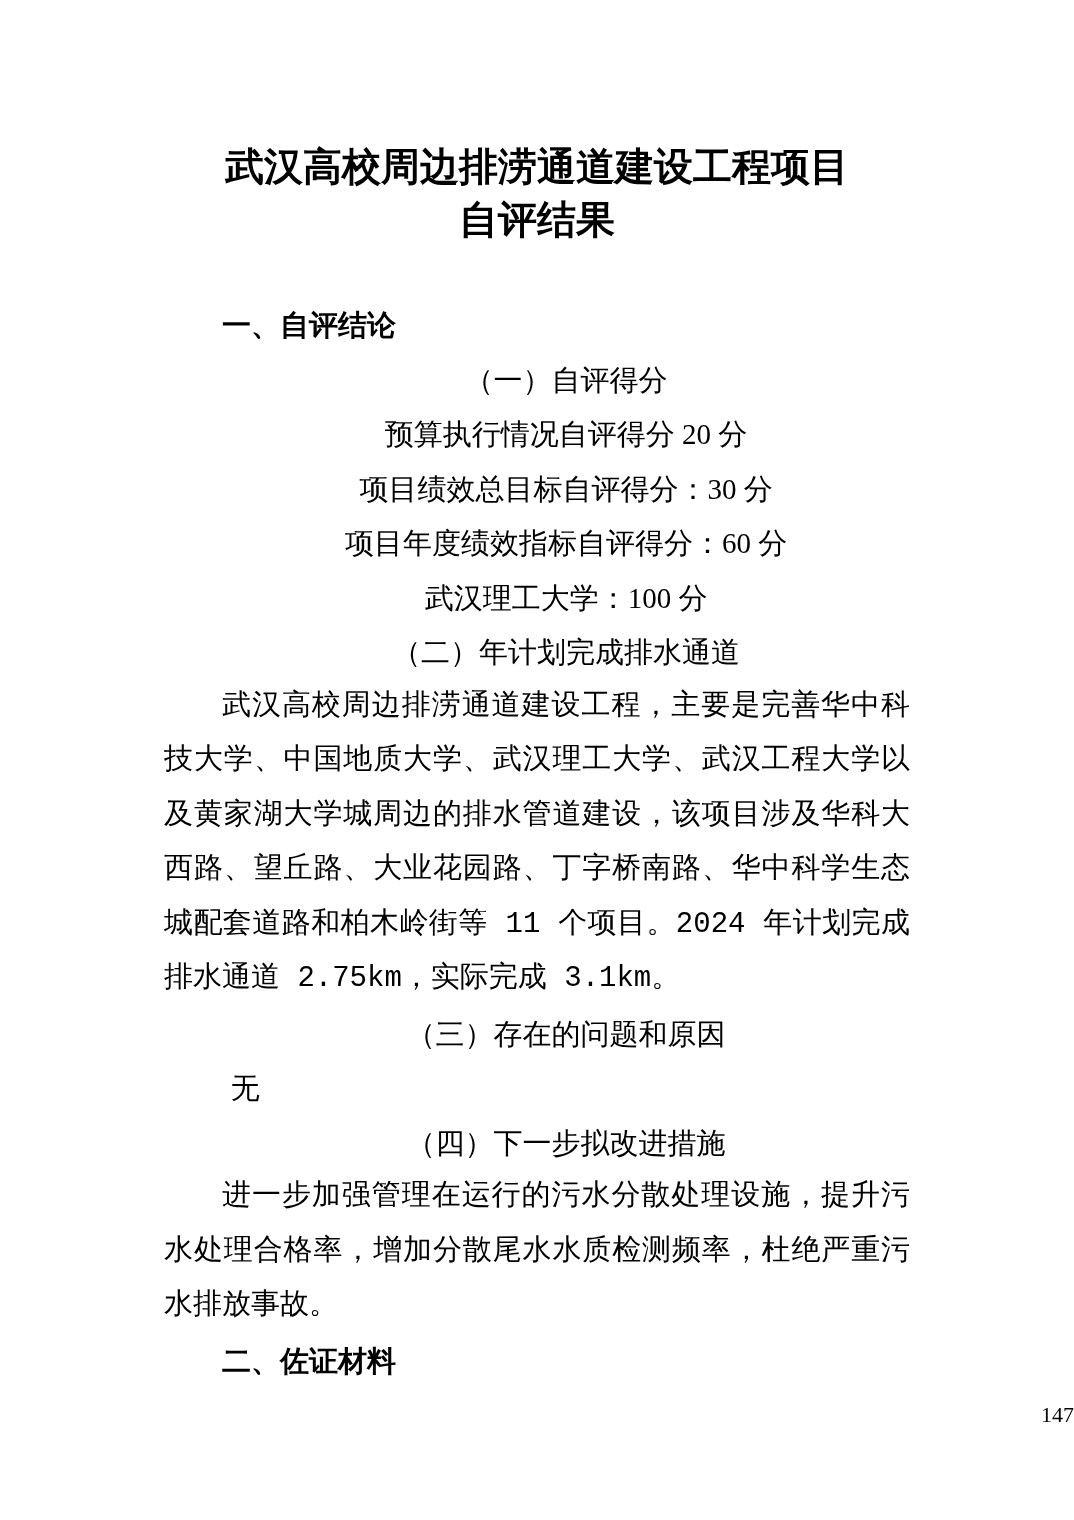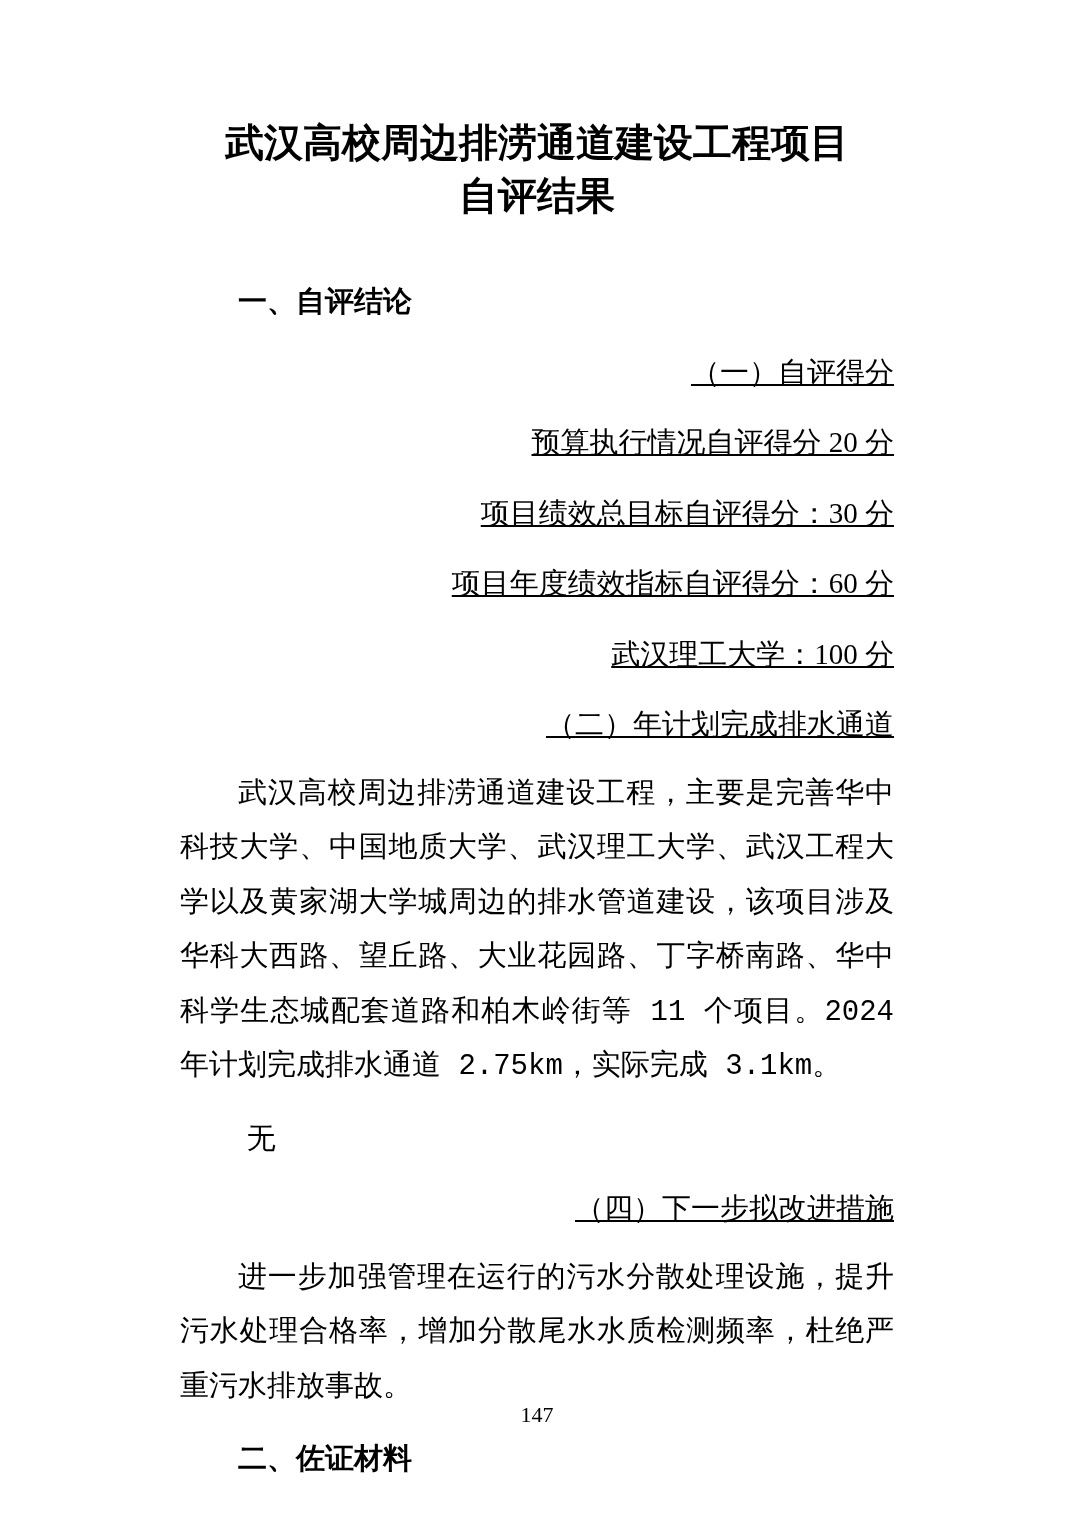--- a/index.html
+++ b/index.html
@@ -11,66 +11,65 @@
     position: relative;
     width: 1074px;
     height: 1520px;
     background: #ffffff;
     overflow: hidden;
     font-family: "Liberation Serif", "DejaVu Serif", serif;
     color: #000000;
   }
   .content {
     position: absolute;
-    top: 116px;
+    top: 140px;
     left: 164px;
     width: 746px;
   }
   .doc-title {
     text-align: center;
     font-size: 39px;
     font-weight: bold;
     line-height: 53px;
     letter-spacing: 0px;
   }
   .doc-body {
     margin-top: 52px;
     font-size: 29px;
     line-height: 54.5px;
     text-align: justify;
   }
   .doc-body p {
-    margin: 16px;
+    margin: 0;
     padding: 0;
   }
   .p-heading {
     font-weight: bold;
     text-indent: 2em;
     text-align: left;
   }
   .p-indent {
     text-indent: 2em;
-    text-align: right;
-    text-decoration: underline;
+    text-align: center;
   }
   .p-indent-extra {
     text-indent: 2.3em;
     text-align: left;
   }
   .p-flow {
     text-indent: 2em;
     text-align: justify;
     font-family: Liberation Mono, monospace;
   }
   .page-number {
     position: absolute;
     top: 1400px;
     left: 0;
     width: 1074px;
-    text-align: center;
+    text-align: right;
     font-size: 22px;
     line-height: 30px;
   }
 </style>
 </head>
 <body>
 
 <div class="page">
   <div class="content">
 
@@ -81,20 +80,21 @@
 
     <div class="doc-body">
       <p class="p-heading">一、自评结论</p>
       <p class="p-indent">（一）自评得分</p>
       <p class="p-indent">预算执行情况自评得分 20 分</p>
       <p class="p-indent">项目绩效总目标自评得分：30 分</p>
       <p class="p-indent">项目年度绩效指标自评得分：60 分</p>
       <p class="p-indent">武汉理工大学：100 分</p>
       <p class="p-indent">（二）年计划完成排水通道</p>
       <p class="p-flow">武汉高校周边排涝通道建设工程，主要是完善华中科技大学、中国地质大学、武汉理工大学、武汉工程大学以及黄家湖大学城周边的排水管道建设，该项目涉及华科大西路、望丘路、大业花园路、丁字桥南路、华中科学生态城配套道路和柏木岭街等 11 个项目。2024 年计划完成排水通道 2.75km，实际完成 3.1km。</p>
+      <p class="p-indent">（三）存在的问题和原因</p>
       <p class="p-indent-extra">无</p>
       <p class="p-indent">（四）下一步拟改进措施</p>
       <p class="p-flow">进一步加强管理在运行的污水分散处理设施，提升污水处理合格率，增加分散尾水水质检测频率，杜绝严重污水排放事故。</p>
       <p class="p-heading">二、佐证材料</p>
     </div>
 
   </div>
 
   <div class="page-number">147</div>
 </div>

